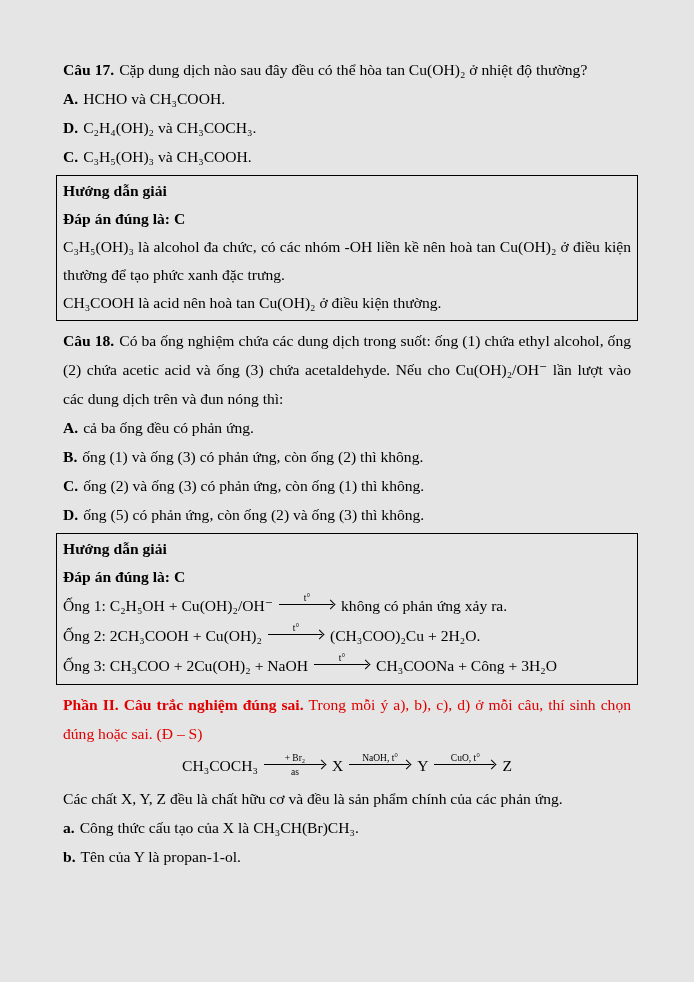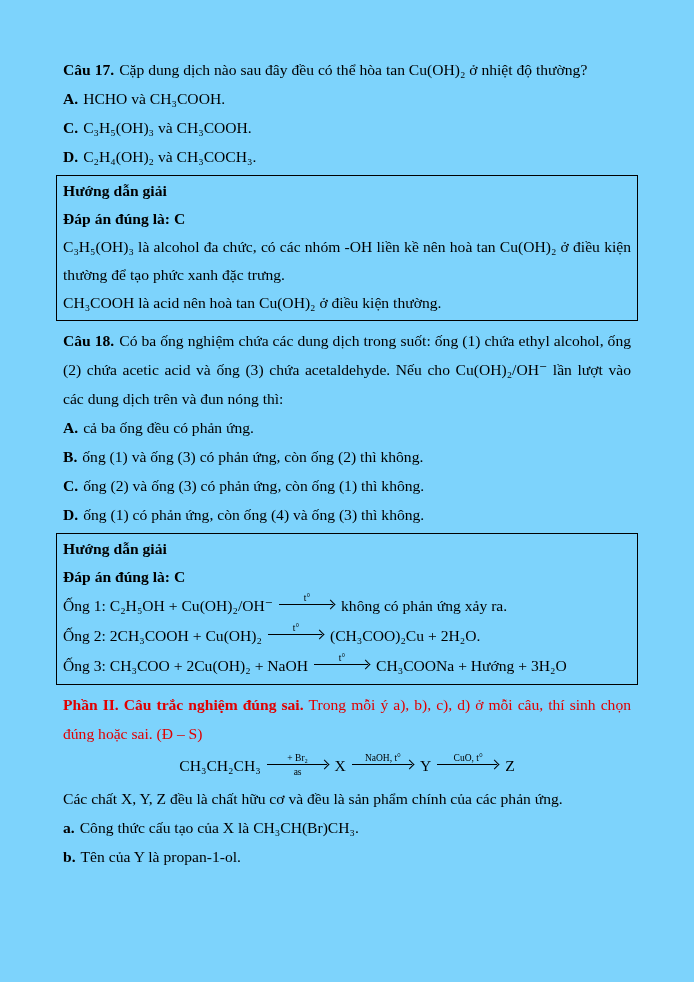--- a/index.html
+++ b/index.html
@@ -1,21 +1,21 @@
 <!DOCTYPE html>
 <html><head>
 <meta charset="utf-8">
 <style>
   html,body { margin:0; padding:0; background:#ffffff; }
   .page {
     position:relative;
     width:694px; height:982px;
     box-sizing:border-box;
     padding:55px 63px 0 63px;
-    background:#7dd3fc;
+    background:#e5e5e5;
     font-family:"Liberation Serif","DejaVu Serif",serif;
     font-size:15.6px;
     line-height:29px;
     color:#000000;
     overflow:hidden;
   }
   p.para { margin:0; }
   .just { text-align:justify; }
   .bold { font-weight:bold; }
   b.lead { margin-right:5px; }
@@ -54,54 +54,54 @@
   .scheme { text-align:center; line-height:36px; }
   .scheme .rxn-arrow { width:62px; }
 </style>
 </head>
 <body>
 
 <div class="page">
 
   <p class="para just"><b class="lead">Câu 17.</b><span>Cặp dung dịch nào sau đây đều có thể hòa tan Cu(OH)₂ ở nhiệt độ thường?</span></p>
   <p class="para"><b class="lead">A.</b><span>HCHO và CH₃COOH.</span></p>
+  <p class="para"><b class="lead">D.</b><span>C₂H₄(OH)₂ và CH₃COCH₃.</span></p>
   <p class="para"><b class="lead">C.</b><span>C₃H₅(OH)₃ và CH₃COOH.</span></p>
-  <p class="para"><b class="lead">D.</b><span>C₂H₄(OH)₂ và CH₃COCH₃.</span></p>
 
   <div class="answer-box">
     <p class="para bold">Hướng dẫn giải</p>
     <p class="para bold">Đáp án đúng là: C</p>
     <p class="para just">C₃H₅(OH)₃ là alcohol đa chức, có các nhóm -OH liền kề nên hoà tan Cu(OH)₂ ở điều kiện thường để tạo phức xanh đặc trưng.</p>
     <p class="para">CH₃COOH là acid nên hoà tan Cu(OH)₂ ở điều kiện thường.</p>
   </div>
 
   <p class="para just"><b class="lead">Câu 18.</b><span>Có ba ống nghiệm chứa các dung dịch trong suốt: ống (1) chứa ethyl alcohol, ống (2) chứa acetic acid và ống (3) chứa acetaldehyde. Nếu cho Cu(OH)₂/OH⁻ lần lượt vào các dung dịch trên và đun nóng thì:</span></p>
   <p class="para"><b class="lead">A.</b><span>cả ba ống đều có phản ứng.</span></p>
   <p class="para"><b class="lead">B.</b><span>ống (1) và ống (3) có phản ứng, còn ống (2) thì không.</span></p>
   <p class="para"><b class="lead">C.</b><span>ống (2) và ống (3) có phản ứng, còn ống (1) thì không.</span></p>
-  <p class="para"><b class="lead">D.</b><span>ống (1) có phản ứng, còn ống (4) và ống (3) thì không.</span></p>
+  <p class="para"><b class="lead">D.</b><span>ống (5) có phản ứng, còn ống (2) và ống (3) thì không.</span></p>
 
   <div class="answer-box">
     <p class="para bold">Hướng dẫn giải</p>
     <p class="para bold">Đáp án đúng là: C</p>
     <p class="para eq">
       <span>Ống 1: C₂H₅OH + Cu(OH)₂/OH⁻</span><span class="rxn-arrow"><span class="arrow-label">t°</span></span><span>không có phản ứng xảy ra.</span>
     </p>
     <p class="para eq">
       <span>Ống 2: 2CH₃COOH + Cu(OH)₂</span><span class="rxn-arrow"><span class="arrow-label">t°</span></span><span>(CH₃COO)₂Cu + 2H₂O.</span>
     </p>
     <p class="para eq">
-      <span>Ống 3: CH₃COO + 2Cu(OH)₂ + NaOH</span><span class="rxn-arrow"><span class="arrow-label">t°</span></span><span>CH₃COONa + Hướng + 3H₂O</span>
+      <span>Ống 3: CH₃COO + 2Cu(OH)₂ + NaOH</span><span class="rxn-arrow"><span class="arrow-label">t°</span></span><span>CH₃COONa + Công + 3H₂O</span>
     </p>
   </div>
 
   <p class="para just red"><b class="lead">Phần II. Câu trắc nghiệm đúng sai.</b><span>Trong mỗi ý a), b), c), d) ở mỗi câu, thí sinh chọn đúng hoặc sai. (Đ – S)</span></p>
 
 
   <p class="para scheme">
-    <span>CH₃CH₂CH₃</span><span class="rxn-arrow"><span class="arrow-label">+ Br₂</span><span class="arrow-label below">as</span></span><span>X</span><span class="rxn-arrow"><span class="arrow-label">NaOH, t°</span></span><span>Y</span><span class="rxn-arrow"><span class="arrow-label">CuO, t°</span></span><span>Z</span>
+    <span>CH₃COCH₃</span><span class="rxn-arrow"><span class="arrow-label">+ Br₂</span><span class="arrow-label below">as</span></span><span>X</span><span class="rxn-arrow"><span class="arrow-label">NaOH, t°</span></span><span>Y</span><span class="rxn-arrow"><span class="arrow-label">CuO, t°</span></span><span>Z</span>
   </p>
 
   <p class="para just">Các chất X, Y, Z đều là chất hữu cơ và đều là sản phẩm chính của các phản ứng.</p>
   <p class="para"><b class="lead">a.</b><span>Công thức cấu tạo của X là CH₃CH(Br)CH₃.</span></p>
   <p class="para"><b class="lead">b.</b><span>Tên của Y là propan-1-ol.</span></p>
 
 </div>
 
 </body></html>

